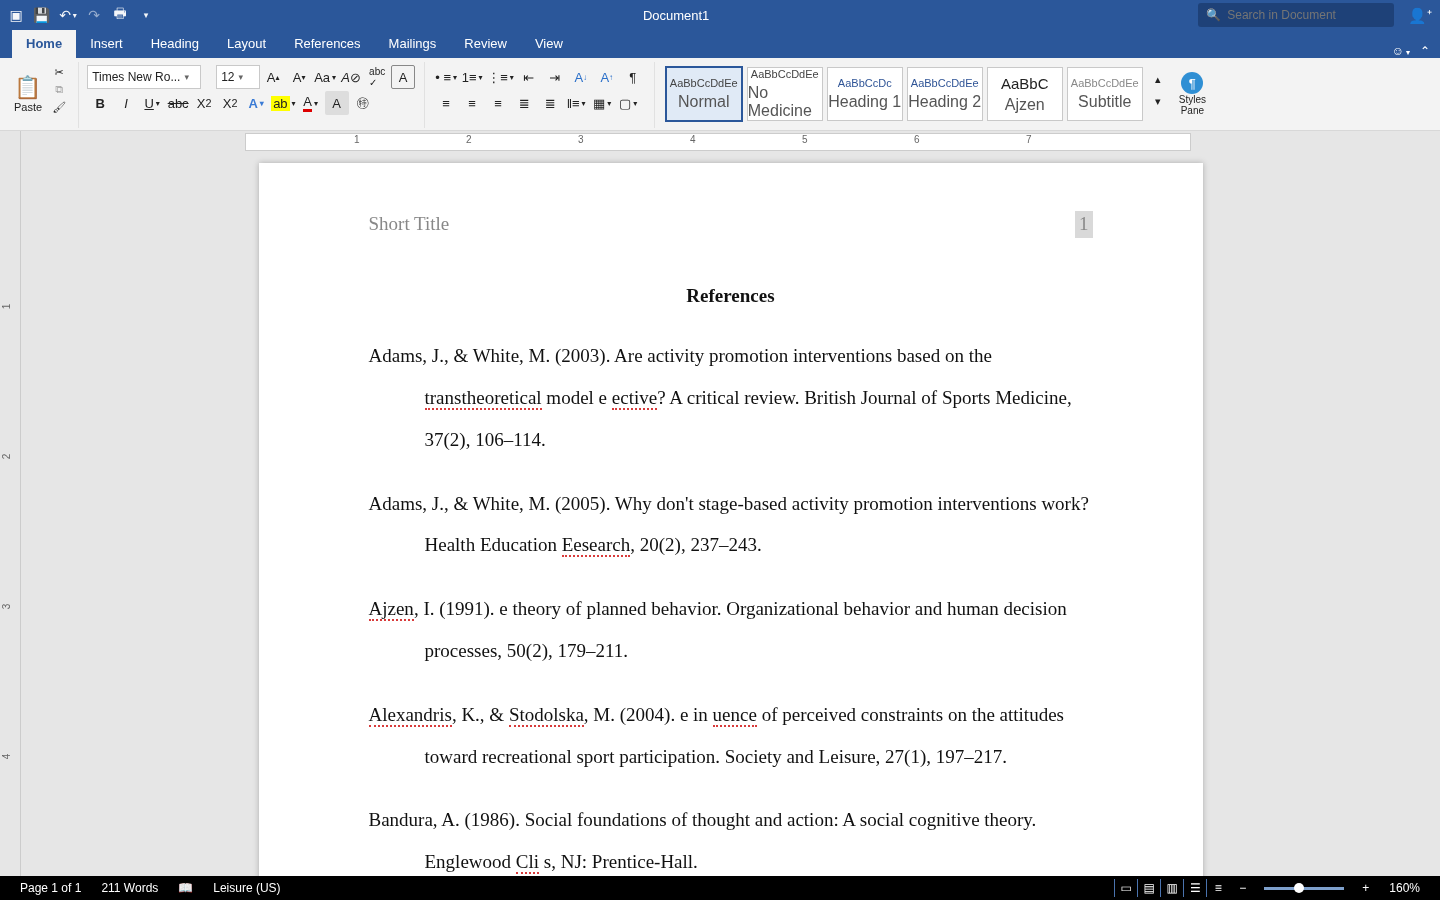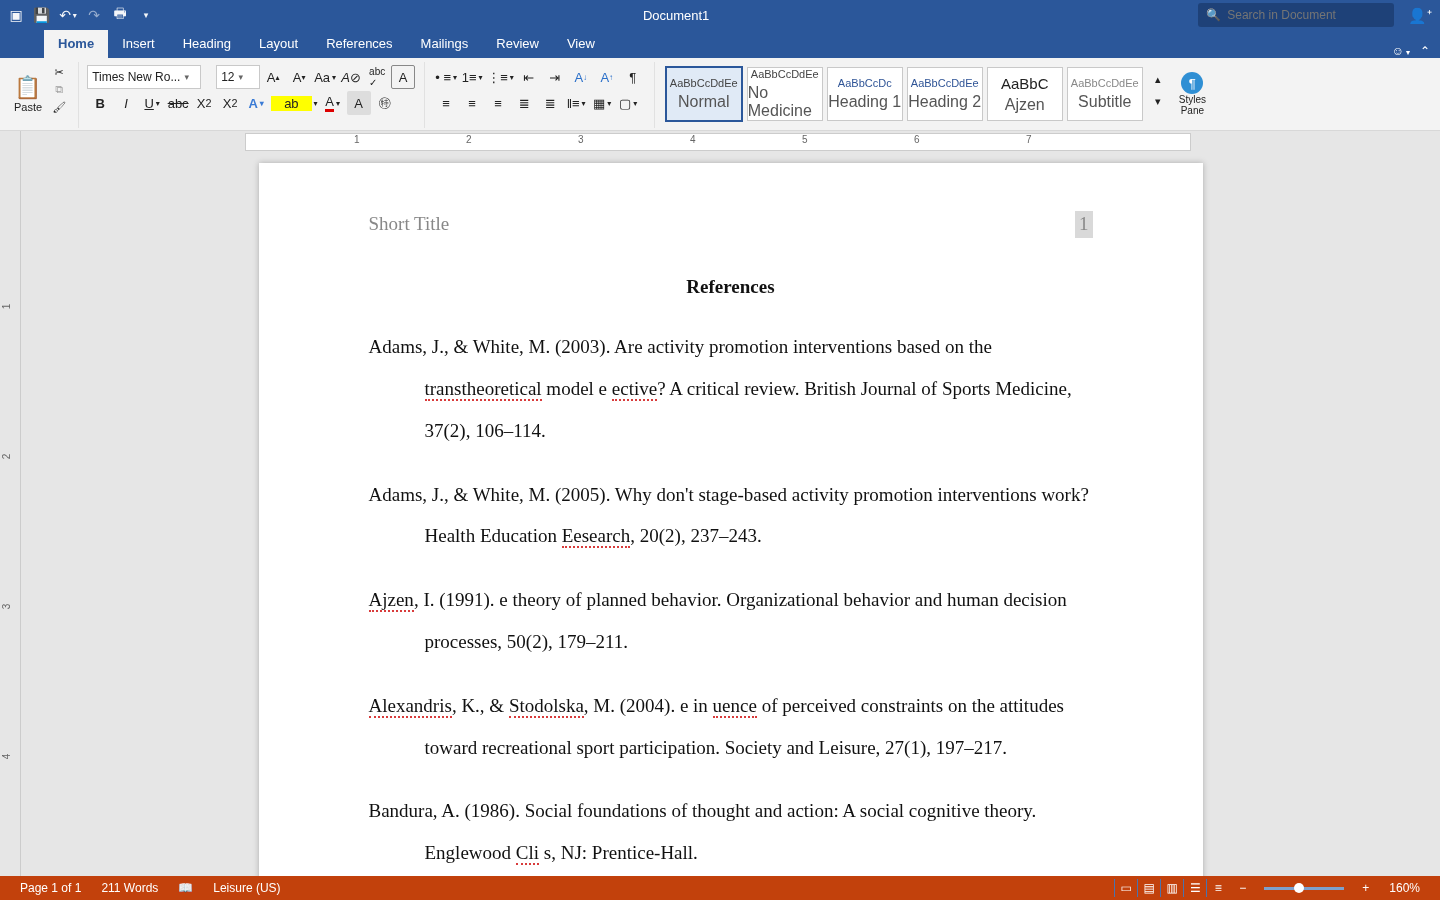--- a/index.html
+++ b/index.html
@@ -35,26 +35,26 @@
 .ruler-area{background:#e6e6e6;height:20px;display:flex}
 .vruler-spacer{width:20px;background:#e6e6e6;border-right:1px solid #ccc}
 .hruler{flex:1;position:relative;background:#e6e6e6}
 .hruler .track{position:absolute;left:224px;width:944px;top:2px;height:16px;background:#fff;border:1px solid #ccc}
 .hruler .num{position:absolute;top:3px;font-size:10px;color:#666}
 .workspace{display:flex;height:calc(900px - 30px - 28px - 66px - 20px - 24px);background:#e6e6e6}
 .vruler{width:20px;background:#e6e6e6;border-right:1px solid #ccc;position:relative}
 .vruler .vnum{position:absolute;left:4px;font-size:10px;color:#666;transform:rotate(-90deg)}
 .canvas{flex:1;overflow:auto;display:flex;justify-content:center;padding-top:12px}
 .page{background:#fff;width:944px;min-height:1100px;box-shadow:0 0 6px rgba(0,0,0,.25);padding:48px 110px 60px;box-sizing:border-box;font-family:"Times New Roman",Times,serif;font-size:19px;line-height:1.4;color:#111}
-.page .hdr{display:flex;justify-content:space-between;color:#888;font-size:19px;margin-bottom:36px}
+.page .hdr{display:flex;justify-content:space-between;color:#888;font-size:19px;margin-bottom:45px}
 .page .hdr .pgnum{background:#d9d9d9;padding:0 4px}
 .page h2{text-align:center;font-size:19px;font-weight:bold;margin:0 0 26px}
 .ref{text-indent:-56px;padding-left:56px;margin:0 0 22px;line-height:2.2}
 .sp{border-bottom:2px dotted #d83b3b}
-.statusbar{position:fixed;bottom:0;left:0;right:0;height:24px;background:#c2410c;color:#fff;display:flex;align-items:center;padding:0 10px;font-size:12px}
+.statusbar{position:fixed;bottom:0;left:0;right:0;height:24px;background:#000000;color:#fff;display:flex;align-items:center;padding:0 10px;font-size:12px}
 .statusbar .seg{padding:0 10px}
 .statusbar .spacer{flex:1}
 .statusbar .viewbtn{width:22px;height:18px;display:inline-flex;align-items:center;justify-content:center;border-left:1px solid #4a73ae;font-size:12px}
 .slider{width:80px;height:3px;background:#7ea0cc;position:relative;margin:0 8px}
 .slider .knob{position:absolute;left:30px;top:-4px;width:10px;height:10px;border-radius:50%;background:#fff}
 .caret{font-size:8px;margin-left:2px}
 </style>
 </head>
 <body>
 
@@ -69,21 +69,21 @@
   </div>
   <div class="doc-title">Document1</div>
   <div class="search">
     <span style="margin-right:4px">🔍</span>
     <input placeholder="Search in Document" style="">
   </div>
   <span class="share">👤⁺</span>
 </div>
 
 <div class="tabs">
-  <div id="tabs-host" style="display: flex; margin-left: 32px;">
+  <div id="tabs-host" style="display: flex;">
       <div class="tab active">Home</div>
       <div class="tab">Insert</div>
       <div class="tab">Heading</div>
       <div class="tab">Layout</div>
       <div class="tab">References</div>
       <div class="tab">Mailings</div>
       <div class="tab">Review</div>
       <div class="tab">View</div>
     </div>
   <div class="spacer"></div>
@@ -136,21 +136,21 @@
             <u>U</u>
             <span class="caret">▾</span>
           </span>
         <span class="btn">
             <s>abc</s>
           </span>
         <span class="btn">X<sub>2</sub></span>
         <span class="btn">X<sup>2</sup></span>
         <span class="btn" style="color:#3a7bd5;font-weight:bold">A<span class="caret">▾</span></span>
         <span class="btn">
-            <span style="background:#ffff00;padding:0 13px">ab</span>
+            <span style="background:#ffff00;padding:0 2px">ab</span>
             <span class="caret">▾</span>
           </span>
         <span class="btn">
             <span style="border-bottom:3px solid #d00">A</span>
             <span class="caret">▾</span>
           </span>
         <span class="btn" style="background:#ddd">A</span>
         <span class="btn">㊕</span>
       </div>
     </div>

